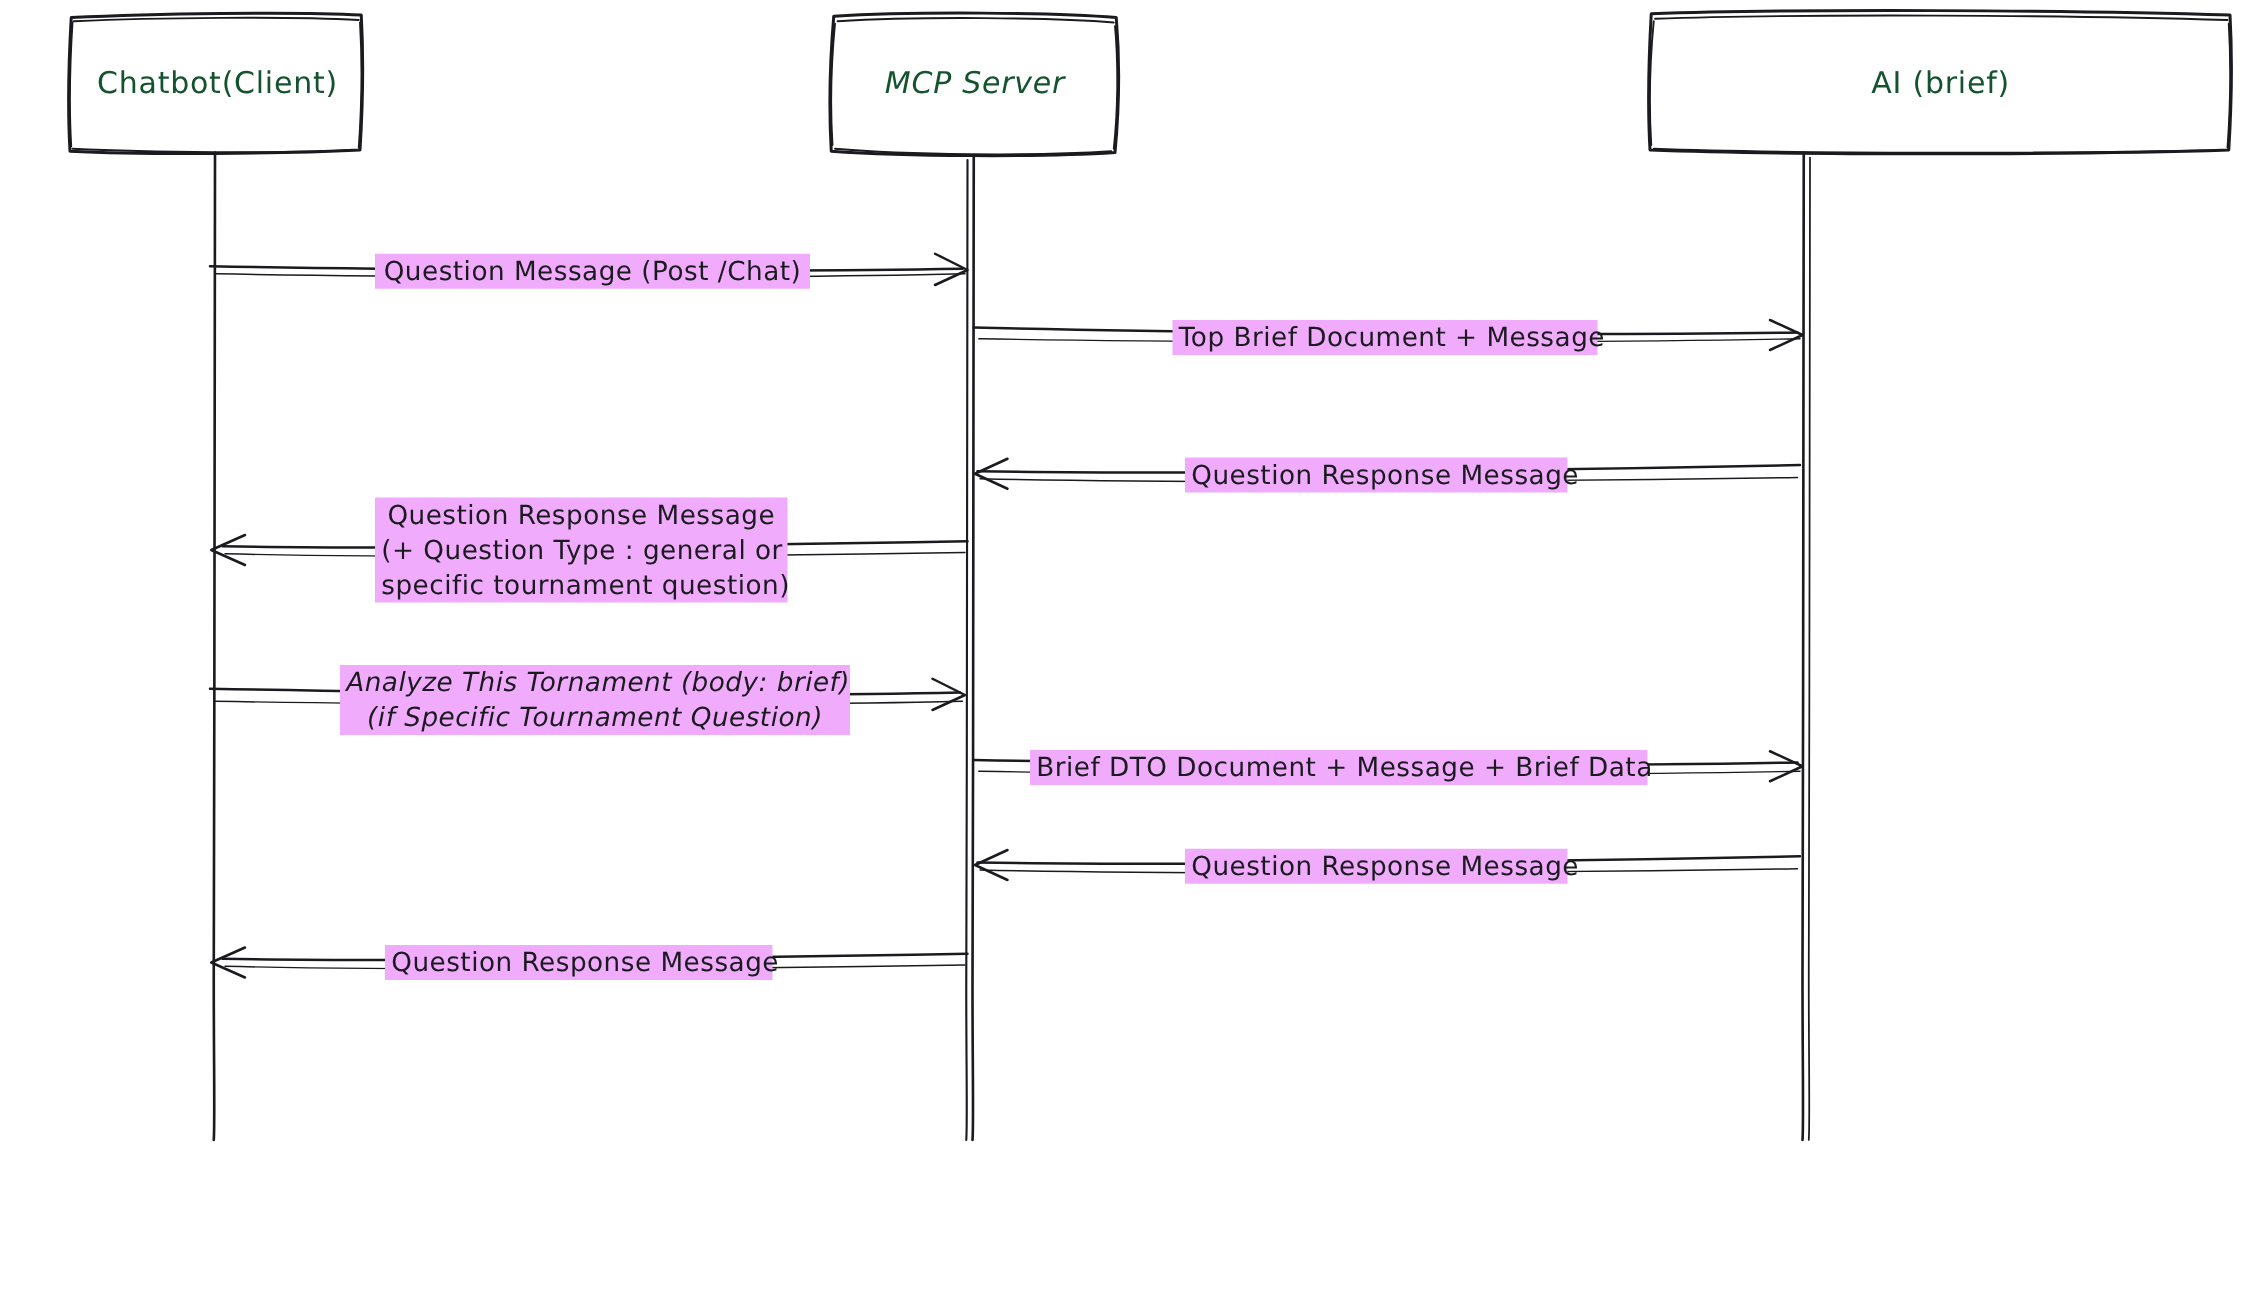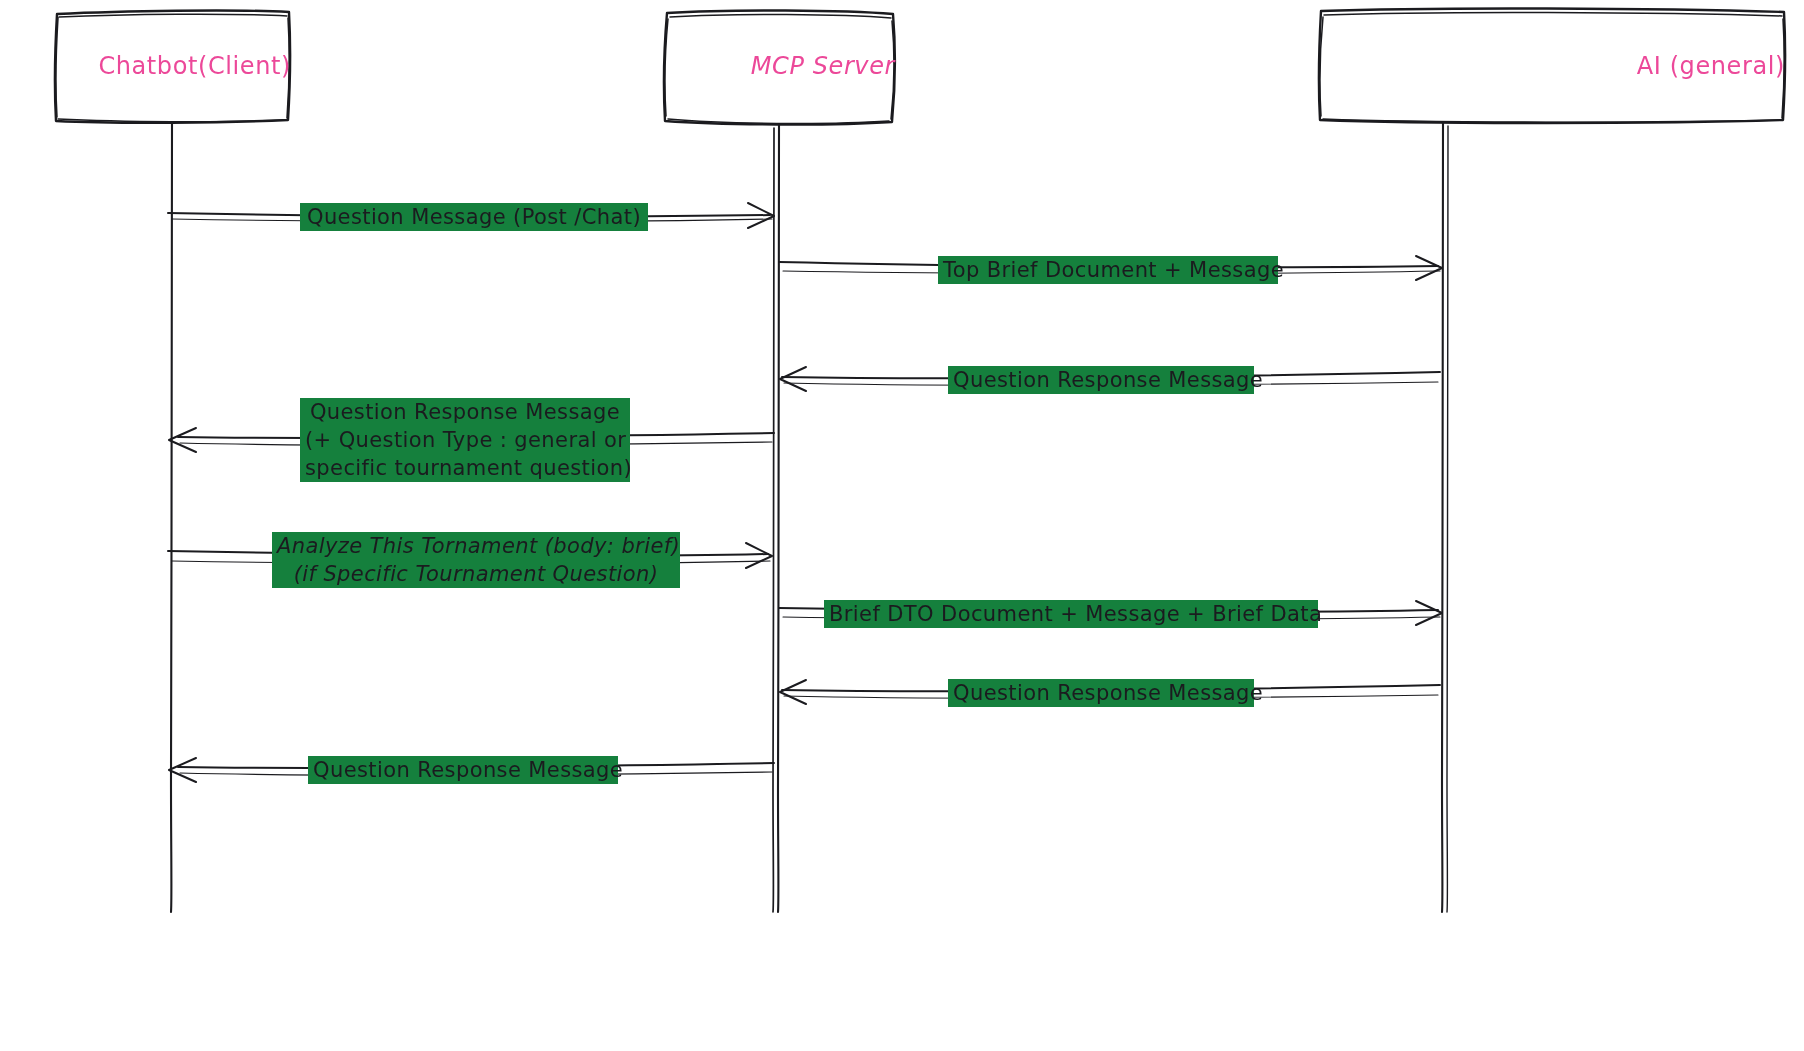--- a/index.html
+++ b/index.html
@@ -21,34 +21,34 @@
     height: 1051px;
   }
   .lbl {
     position: absolute;
     color: #1b1b1f;
     font-family: "DejaVu Sans", sans-serif;
     font-size: 21px;
     letter-spacing: 0.4px;
     white-space: pre;
     line-height: 28px;
-    background: #15803d;
+    background: #f0abfc;
     padding: 0 5px;
     box-sizing: border-box;
     text-align: center;
     user-select: none;
   }
   .actor-label {
     position: absolute;
-    color: #ec4899;
+    color: #14532d;
     font-family: "DejaVu Sans", sans-serif;
     font-size: 24px;
     letter-spacing: 0.6px;
     white-space: pre;
-    text-align: right;
+    text-align: center;
     user-select: none;
   }
   .multiline {
     line-height: 28px;
     white-space: pre;
   }
 </style>
 </head>
 <body>
 
@@ -128,21 +128,21 @@
     <path d="M774,763 C 600,766 340,770 178,767" fill="none" stroke="#1b1b1f" stroke-width="2" stroke-linecap="round"></path>
     <path d="M772,772 C 596,775 338,777 180,773" fill="none" stroke="#1b1b1f" stroke-width="1.1" stroke-linecap="round"></path>
     <path d="M196,758 L169,770 L196,782" fill="none" stroke="#1b1b1f" stroke-width="2" stroke-linecap="round" stroke-linejoin="round"></path>
   </g>
 </svg>
 
 <div class="actor-label" style="left:57px; top:52px; width:234px;">Chatbot(Client)</div>
 
 <div class="actor-label" style="left:665px; top:52px; width:230px;font-style:italic;">MCP Server</div>
 
-<div class="actor-label" style="left:1320px; top:52px; width:465px;">AI (general)</div>
+<div class="actor-label" style="left:1320px; top:52px; width:465px;">AI (brief)</div>
 
 <div class="lbl" style="left:300px; top:203px; width:348px;">Question Message (Post /Chat)</div>
 
 <div class="lbl" style="left:938px; top:256px; width:340px;">Top Brief Document + Message</div>
 
 <div class="lbl" style="left:948px; top:366px; width:306px;">Question Response Message</div>
 
 <div class="lbl multiline" style="left:300px; top:398px; width:330px;">Question Response Message
 (+ Question Type : general or
 specific tournament question)</div>

